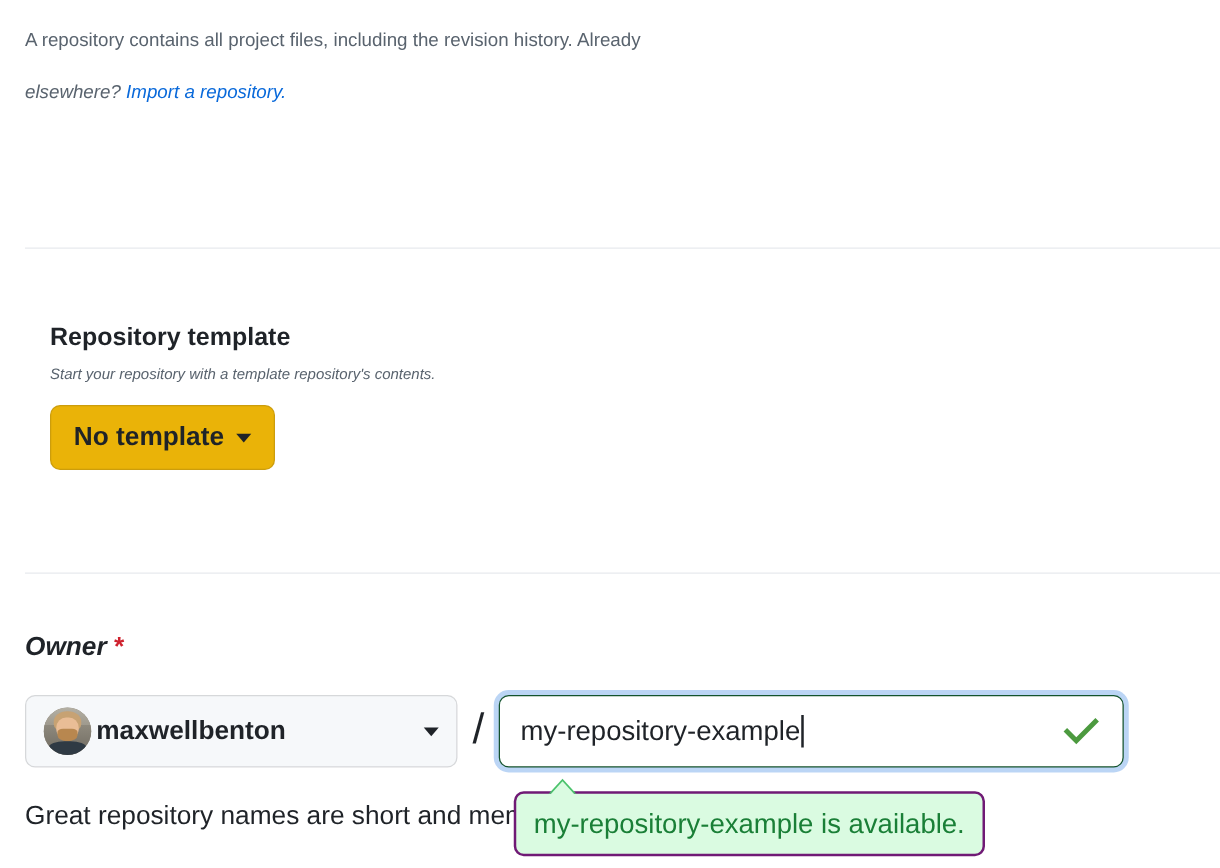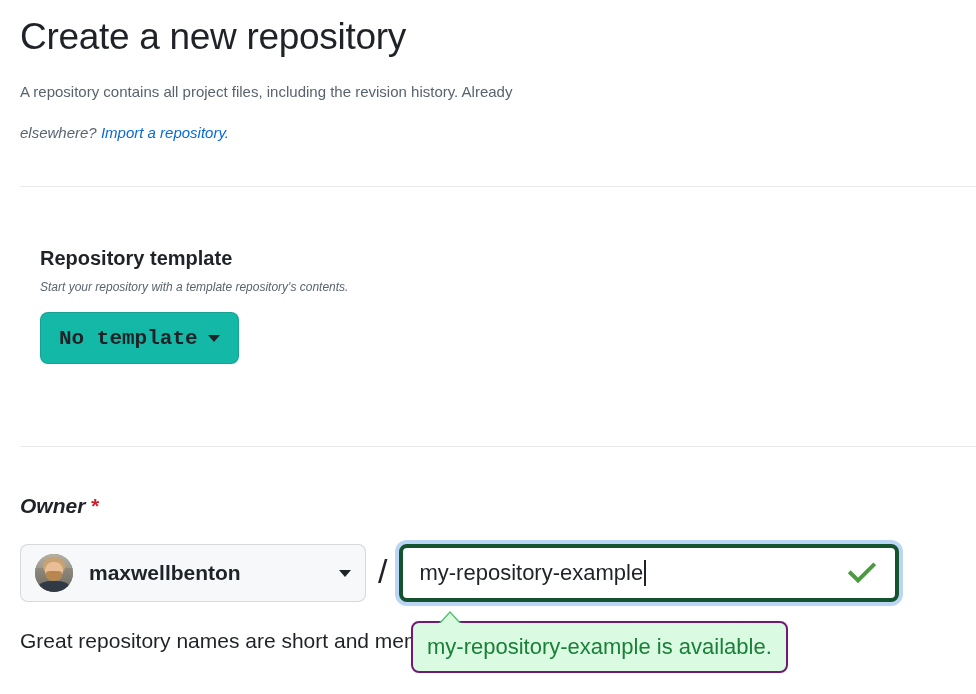--- a/index.html
+++ b/index.html
@@ -85,28 +85,28 @@
     font-style: italic;
   }
 
   .btn-select {
     display: inline-flex;
     align-items: center;
     gap: 10px;
     height: 52px;
     padding: 0 18px;
     margin-top: 17px;
-    background: #14b8a6;
+    background: #eab308;
     border: 1px solid rgba(31,35,40,0.15);
     border-radius: 8px;
     font-size: 21px;
     font-weight: 600;
     color: #1f2328;
     cursor: pointer;
-    font-family: Liberation Mono, monospace;
+    font-family: Liberation Sans, sans-serif;
     white-space: nowrap;
   }
   .caret {
     width: 0; height: 0;
     border-left: 6px solid transparent;
     border-right: 6px solid transparent;
     border-top: 7px solid #1f2328;
     display: inline-block;
   }
 
@@ -139,21 +139,21 @@
     top: 540px;
     left: 20px;
     display: flex;
     align-items: center;
     height: 66px;
   }
 
   .owner-select {
     display: flex;
     align-items: center;
-    gap: 16px;
+    gap: 4px;
     width: 346px;
     height: 58px;
     padding: 0 14px;
     background: #f6f8fa;
     border: 1px solid rgba(31,35,40,0.15);
     border-radius: 8px;
     cursor: pointer;
     font-family: inherit;
   }
   .avatar {
@@ -204,21 +204,21 @@
     margin: 0 12px;
     line-height: 1;
     padding-bottom: 4px;
     user-select: none;
   }
 
   .repo-input-wrap {
     position: relative;
     width: 500px;
     height: 58px;
-    border: 4px solid #14532d;
+    border: 1px solid #14532d;
     border-radius: 8px;
     background: #ffffff;
     box-shadow: 0 0 0 4px rgba(9,105,218,0.28);
     display: flex;
     align-items: center;
     padding: 0 16px;
   }
   .repo-input-text {
     font-size: 22px;
     color: #1f2328;
@@ -283,21 +283,20 @@
     border-left: 10px solid transparent;
     border-right: 10px solid transparent;
     border-bottom: 11px solid #dafbe1;
   }
 </style>
 </head>
 <body>
 
 <div class="page">
 
-  <h1 class="page-title">Create a new repository</h1>
 
   <p class="page-subtitle">
     <span>A repository contains all project files, including the revision history. Already</span>
     <span class="linebreak">
       <span>elsewhere? </span><a class="link">Import a repository.</a>
     </span>
   </p>
 
   <hr class="divider divider-1">
 

